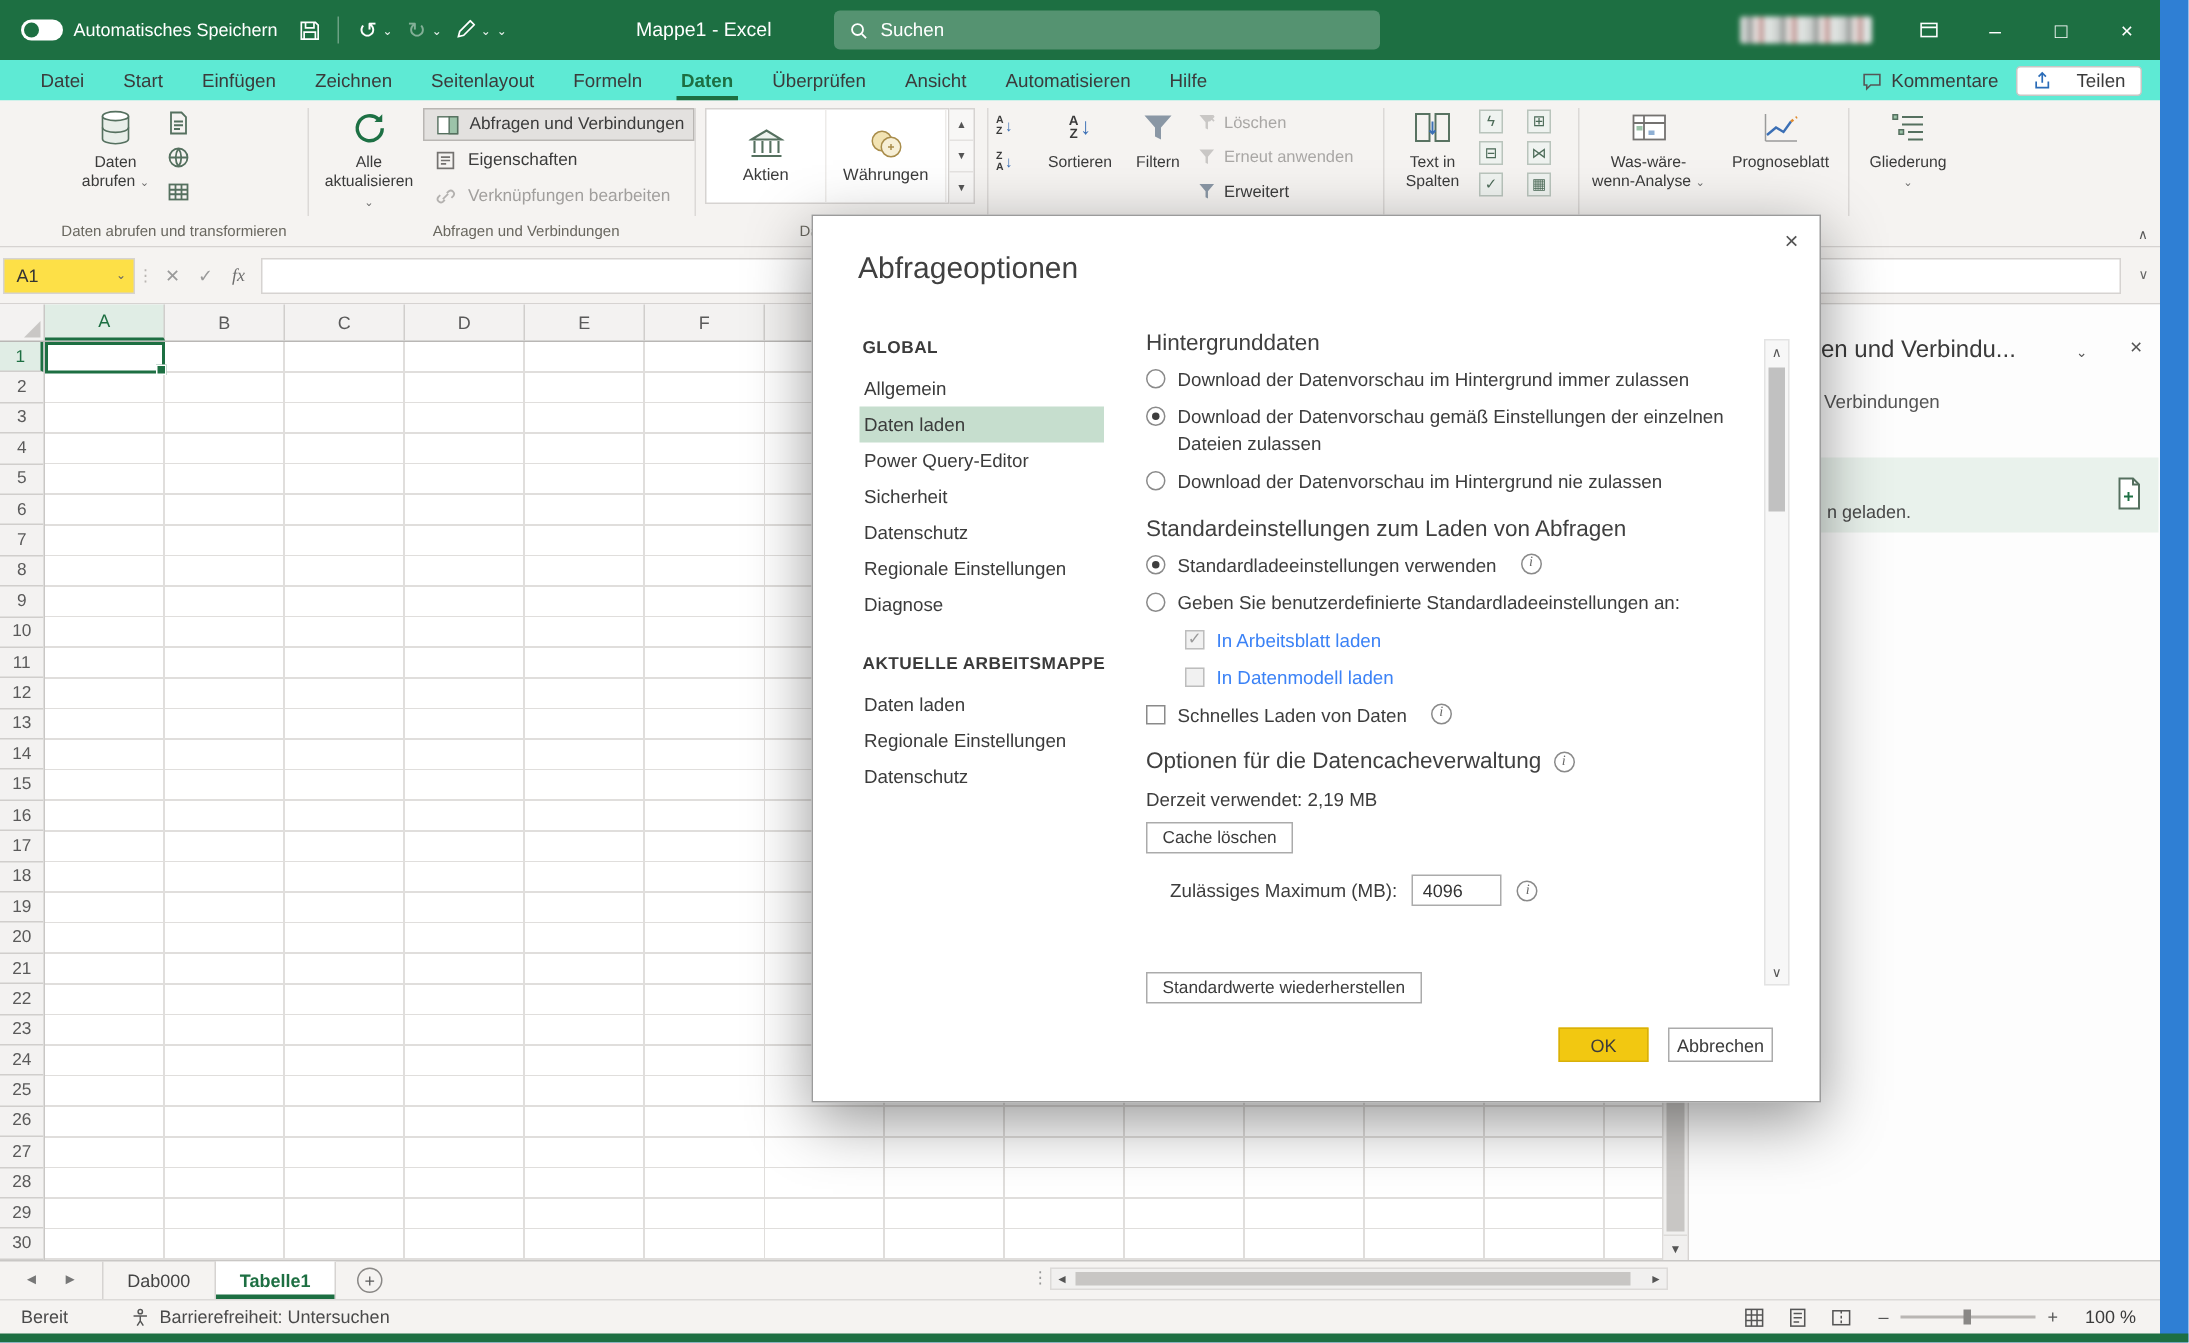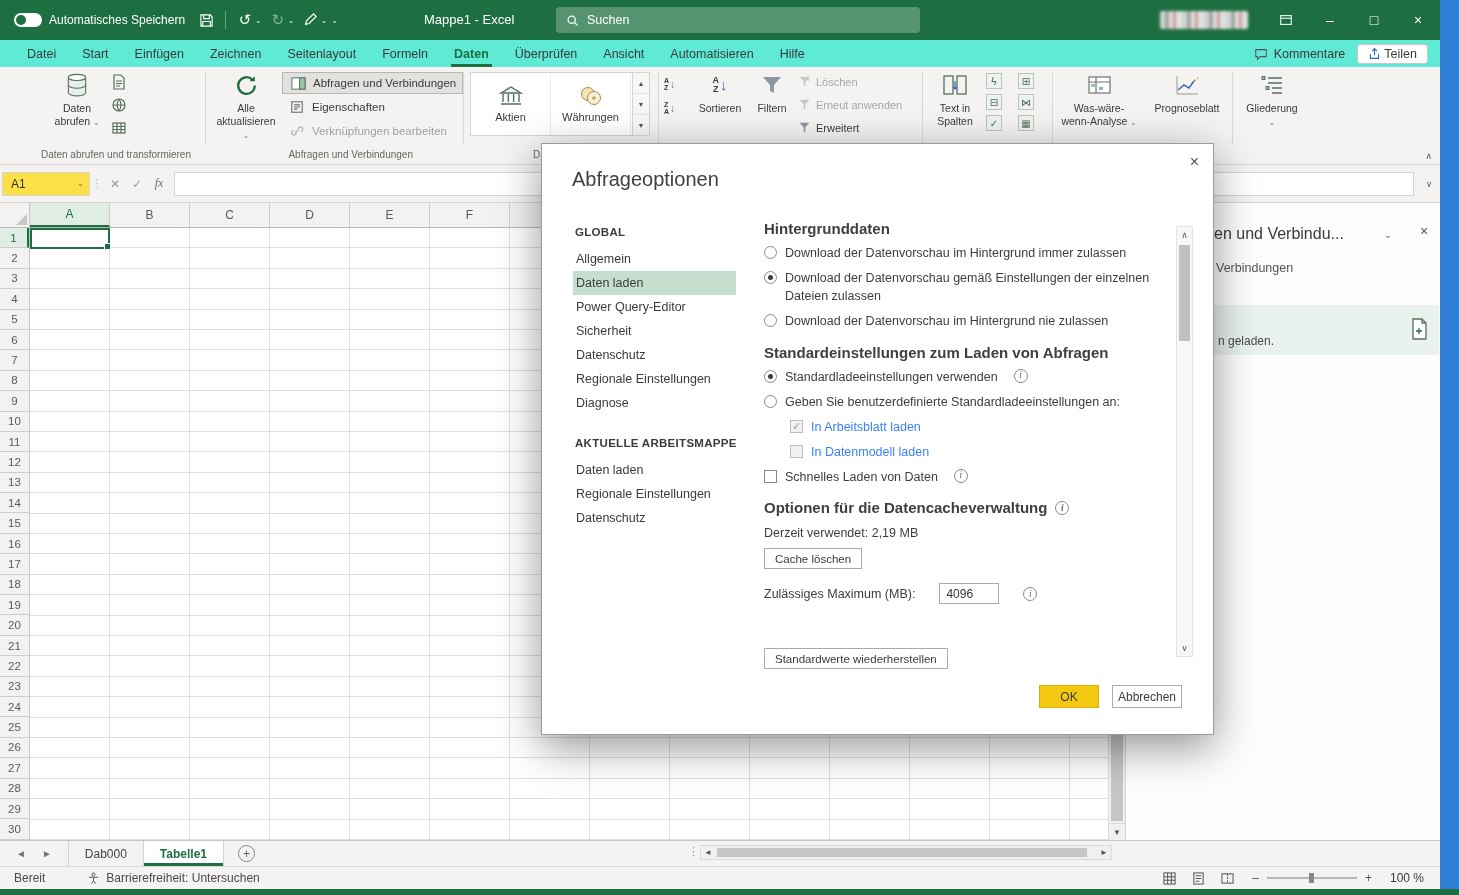--- a/index.html
+++ b/index.html
@@ -25,21 +25,21 @@
   .winbtn{width:44px;height:40px;display:flex;align-items:center;justify-content:center;font-size:14px;color:#fff}
 
   
   .tabsrow{position:absolute;left:0;top:40px;width:1440px;height:27px;background:#5eead4;display:flex;align-items:stretch;padding-left:14px}
   .rtabs{display:flex;align-items:stretch}
   .rtab{padding:0 13px;font-size:12.5px;color:#3b3b3b;display:flex;align-items:center;position:relative;white-space:nowrap}
   .rtab.active{color:#1D6F42;font-weight:700}
   .rtab.active::after{content:'';position:absolute;left:10px;right:10px;bottom:0;height:3px;background:#1D6F42}
   .tabsrow-right{margin-left:auto;display:flex;align-items:center;gap:12px;padding-right:12px}
   .comments{display:flex;align-items:center;gap:6px;font-size:12.5px;color:#3b3b3b}
-  .sharebtn{display:flex;align-items:center;gap:3px;font-size:12.5px;color:#3b3b3b;border:1px solid #c8c6c4;border-radius:3px;background:#fff;padding:2px 10px}
+  .sharebtn{display:flex;align-items:center;gap:16px;font-size:12.5px;color:#3b3b3b;border:1px solid #c8c6c4;border-radius:3px;background:#fff;padding:2px 10px}
 
   
   .ribbon{position:absolute;left:0;top:67px;width:1440px;height:98px;background:#F5F3F1;border-bottom:1px solid #D6D3D1}
   .rsep{position:absolute;top:5px;height:72px;width:1px;background:#DCD9D7}
   .bigbtn{position:absolute;top:4px;display:flex;flex-direction:column;align-items:center;gap:3px;font-size:10.5px;color:#3b3b3b;text-align:center;line-height:1.25}
   .bigbtn .ic{height:28px;display:flex;align-items:center;justify-content:center}
   .chev{font-size:7.5px;color:#666}
   .grouplabel{position:absolute;top:82px;font-size:10px;color:#69675f;text-align:right;white-space:nowrap}
   .smallcol{position:absolute;display:flex;flex-direction:column;gap:5px}
   .sicon{width:18px;height:18px;display:inline-flex;align-items:center;justify-content:center}
@@ -106,36 +106,36 @@
   
   .dialog{position:absolute;left:541px;top:143px;width:673px;height:592px;background:#fff;border:1px solid #9B9B9B;box-shadow:0 12px 40px rgba(0,0,0,.42);z-index:50}
   .dlg-close{position:absolute;right:14px;top:9px;font-size:16px;color:#555}
   .dlg-title{position:absolute;left:30px;top:24px;font-size:20px;color:#404040}
   .dlg-nav{position:absolute;left:31px;top:82px;width:170px}
   .dlg-navlabel{font-size:11.5px;font-weight:700;color:#3b3b3b;letter-spacing:.3px;margin:0 0 9px 2px}
   .dlg-navlabel.second{margin-top:22px}
   .dlg-navitem{height:24px;display:flex;align-items:center;padding-left:3px;font-size:12.5px;color:#3b3b3b;width:163px}
   .dlg-navitem.sel{background:#C6DECE}
   .dlg-content{position:absolute;left:222px;top:70px;width:414px}
-  .dhead{font-size:15px;font-weight:700;color:#404040;margin:13px 0 6px;display:flex;align-items:center}
+  .dhead{font-size:15px;font-weight:400;color:#404040;margin:13px 0 6px;display:flex;align-items:center}
   .dlg-content .dhead:first-child{margin-top:6px}
   .optrow{display:flex;gap:8px;align-items:flex-start;margin:7px 0;font-size:12.5px;color:#3d3d3d;line-height:1.45}
   .optrow.indent{margin-left:26px}
   .optrow.gap{}
   .optrow.disabled .optlab{color:#3b82f6}
   .rad{flex:none;margin-top:2px;width:13px;height:13px;border:1px solid #8a8a8a;border-radius:50%;background:#fff;position:relative}
   .rad.on::after{content:'';position:absolute;inset:3px;background:#3d3d3d;border-radius:50%}
   .chk{flex:none;margin-top:2px;width:13px;height:13px;border:1px solid #8a8a8a;background:#fff;font-size:11px;line-height:11px;text-align:center;color:#8a8a8a}
   .optrow.disabled .chk{background:#F1F1F1;border-color:#bdbdbd;color:#9a9a9a}
   .info{display:inline-flex;flex:none;width:14px;height:14px;border:1px solid #8a8a8a;border-radius:50%;align-items:center;justify-content:center;font-size:9.5px;color:#666;font-style:italic;font-family:"Liberation Serif","DejaVu Serif",serif;margin-left:8px;margin-top:1px}
   .cacheline{font-size:12.5px;color:#3d3d3d;margin:10px 0 8px}
   .btn{display:inline-flex;align-items:center;justify-content:center;font-size:12px;background:#fff;border:1px solid #ABABAB;color:#3b3b3b;padding:0 0;height:23px;min-width:70px}
   .btn.small{height:21px;font-size:11.5px;min-width:0;padding:0 10px}
   .btn.gold{background:#F2C811;border-color:#D8B00A;min-width:60px}
-  .maxrow{display:flex;align-items:center;gap:24px;margin:14px 0;font-size:12.5px;color:#3d3d3d}
+  .maxrow{display:flex;align-items:center;gap:10px;margin:14px 16px;font-size:12.5px;color:#3d3d3d}
   input.max{width:60px;height:21px;border:1px solid #ABABAB;font-size:12px;padding:0 6px;font-family:inherit;color:#333}
   .restore{margin-top:30px}
   .dlg-footer{position:absolute;right:31px;bottom:26px;display:flex;gap:13px}
   .dlg-scroll{position:absolute;right:20px;top:82px;width:17px;height:431px;background:#F7F7F7;border:1px solid #E3E3E3}
   .dlg-scroll .sarrow{position:absolute;left:0;right:0;height:16px;display:flex;align-items:center;justify-content:center;font-size:9px;color:#555}
   .dlg-scroll .sarrow.top{top:0}
   .dlg-scroll .sarrow.bottom{bottom:0}
   .dlg-thumb{position:absolute;left:2px;right:2px;top:18px;height:96px;background:#C1C1C1}
 
   

